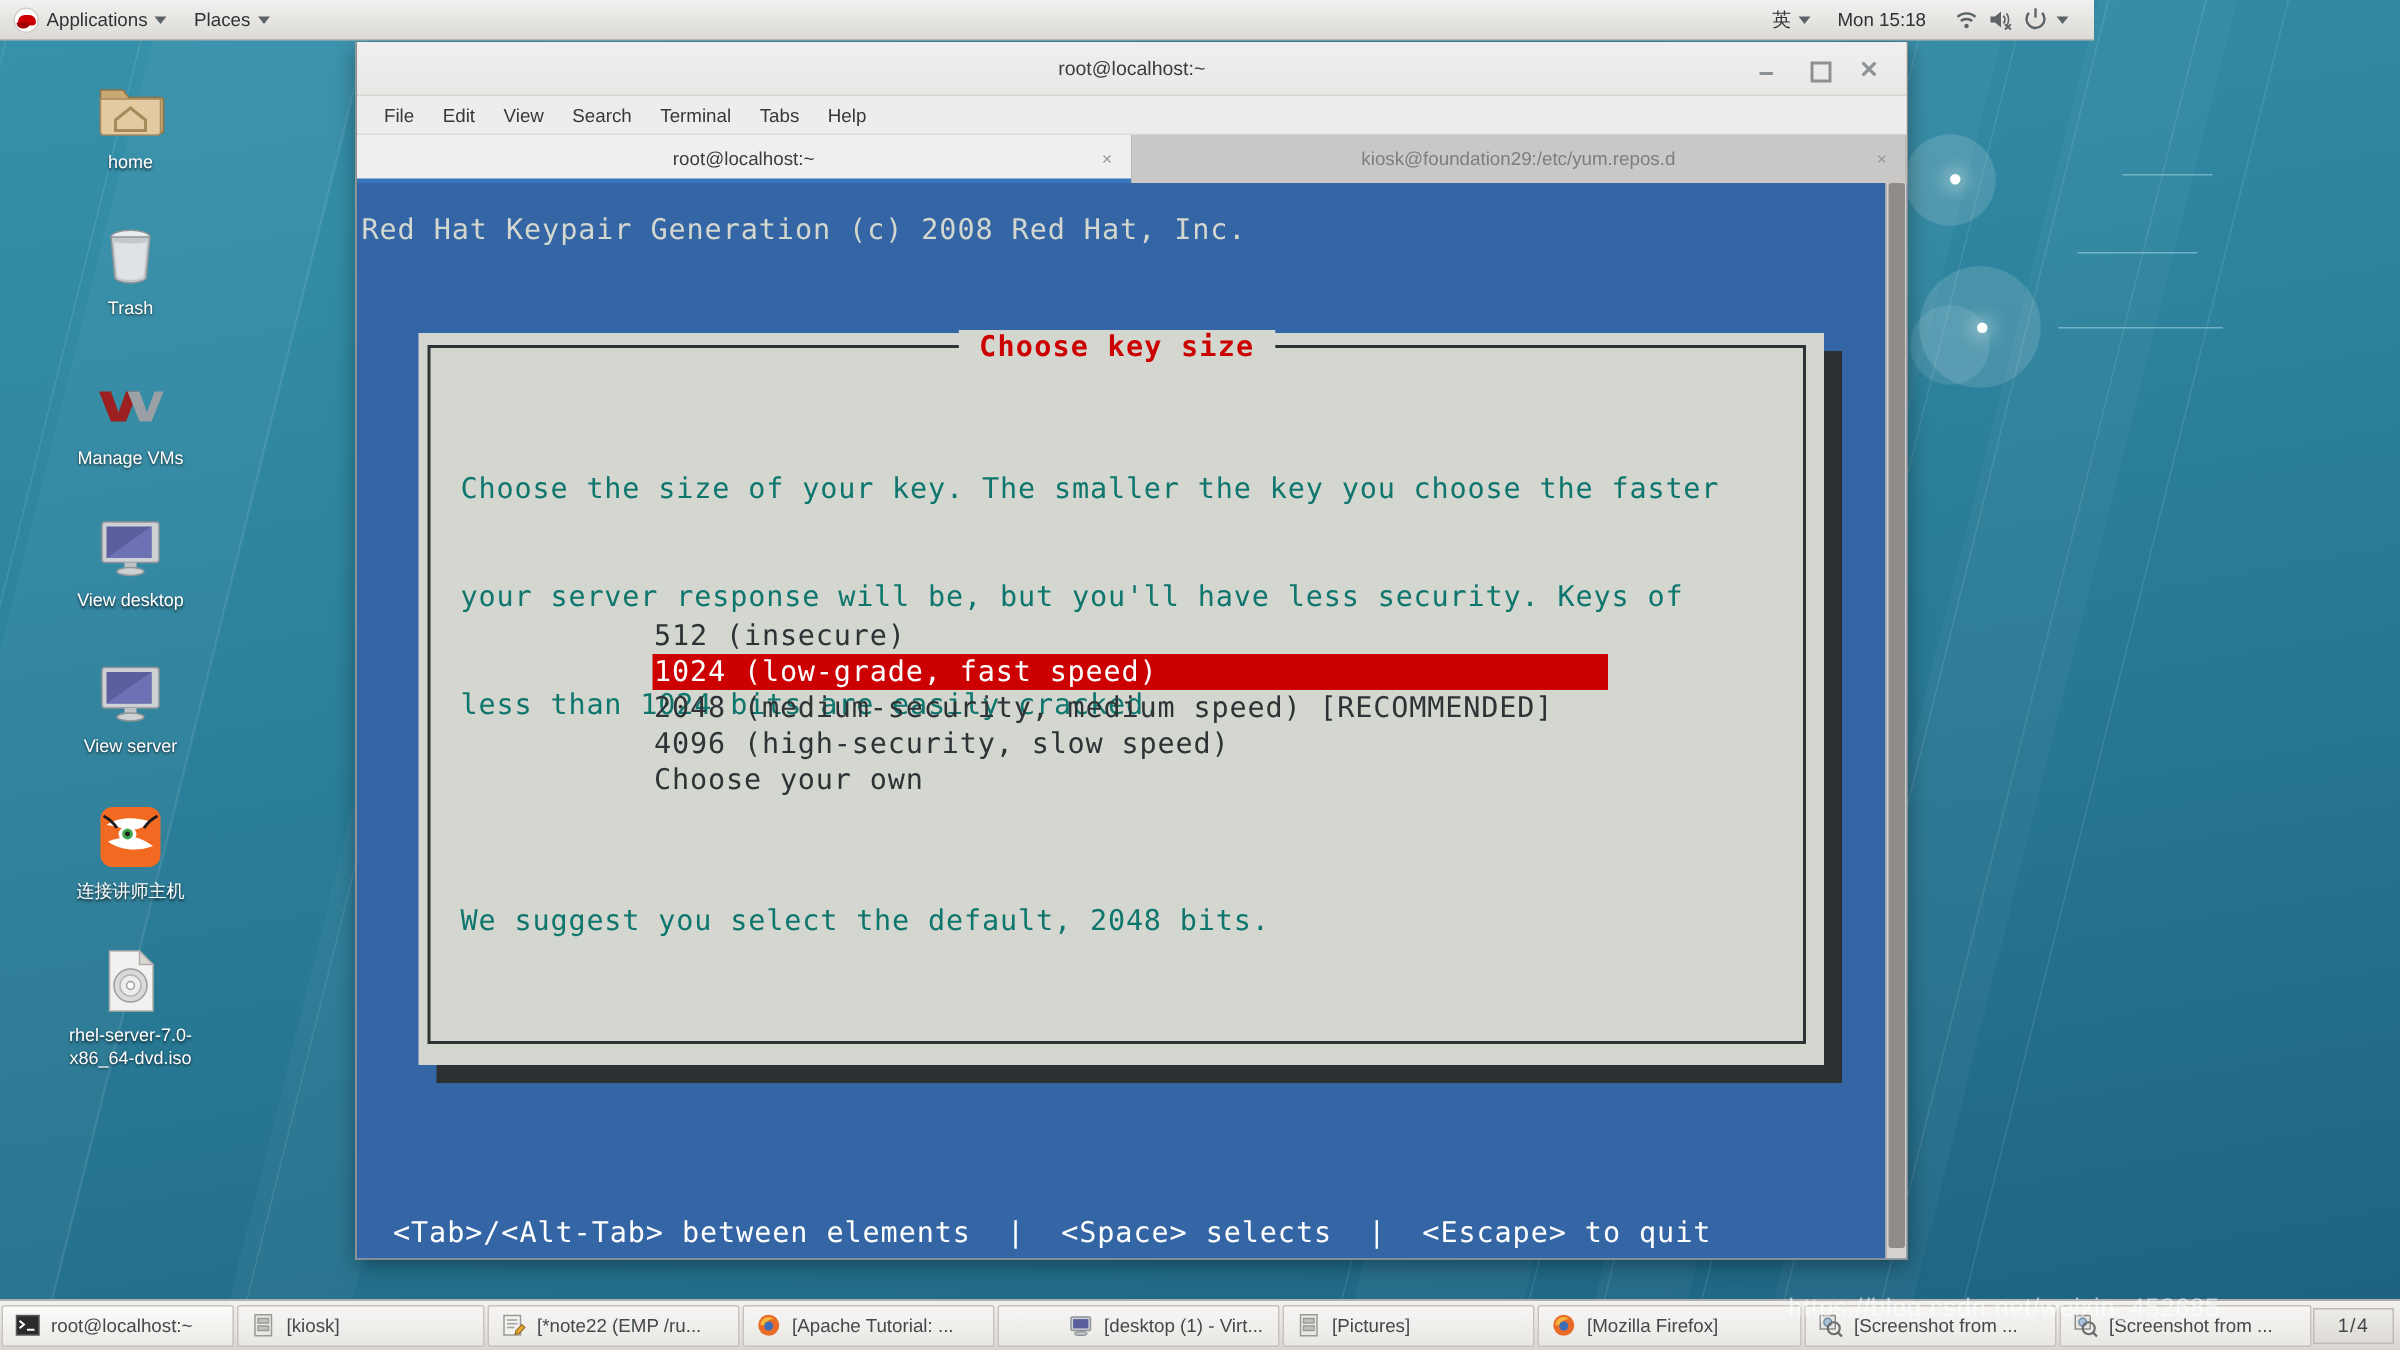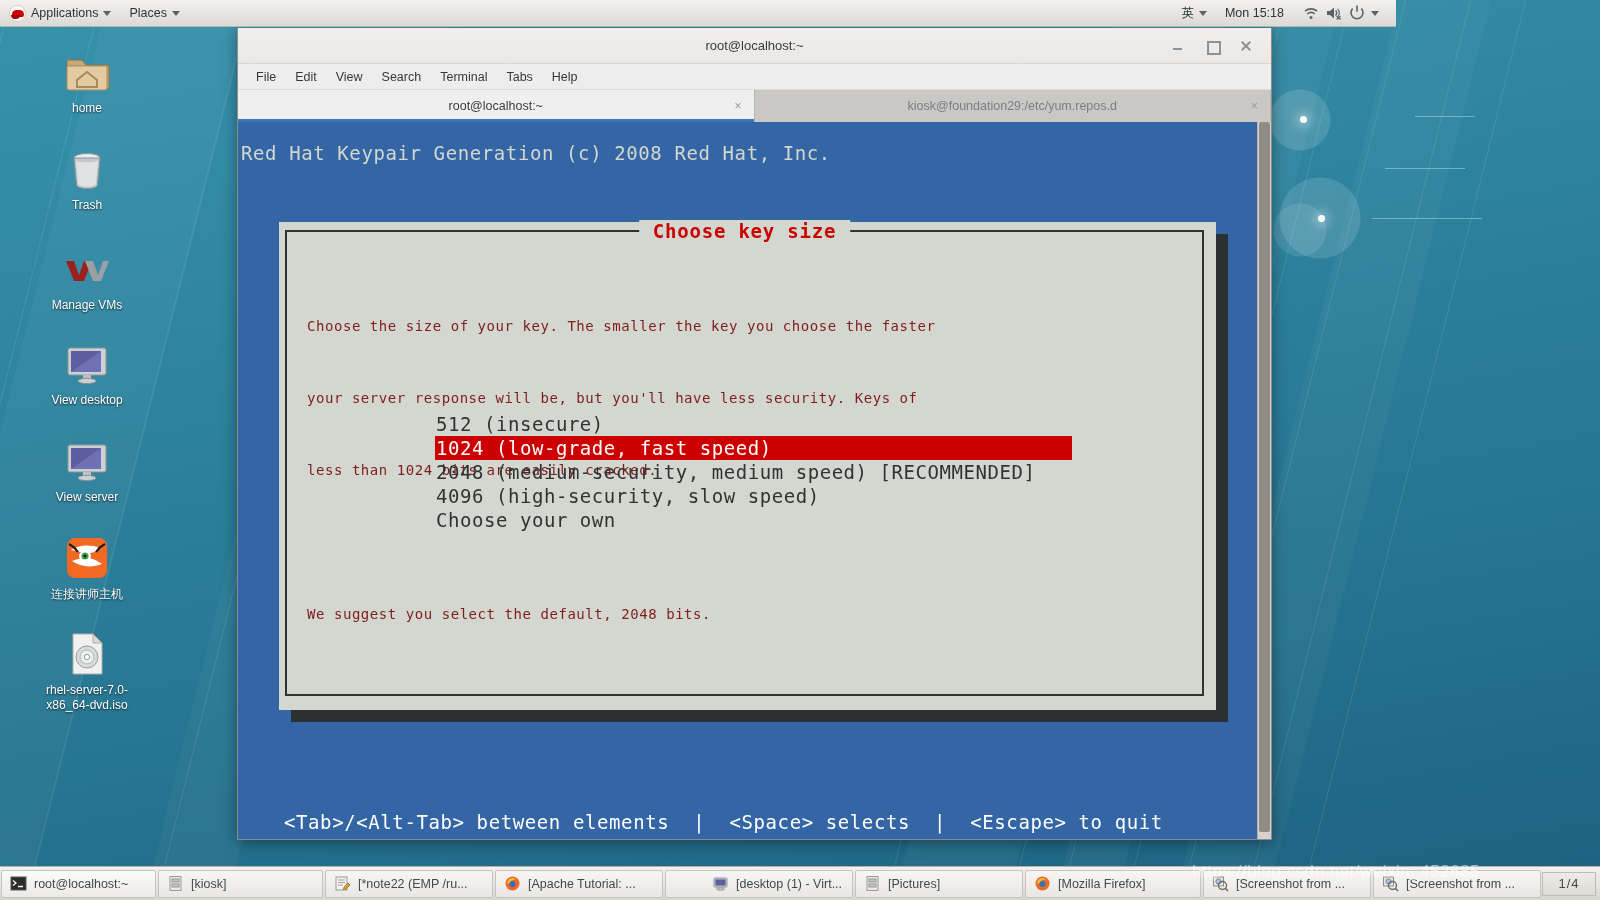--- a/index.html
+++ b/index.html
@@ -162,21 +162,21 @@
     background: #8f8b86; border-radius: 2px;
   }
   #term-inner { position: absolute; left: 0; top: 0; right: 14px; bottom: 0; }
 
   .t-head {
     position: absolute; left: 3px; top: 4px;
     color: #d3d7cf; font-size: 19px; letter-spacing: 0.6px; white-space: pre; margin-top: 16px;
   }
   .t-foot {
     position: absolute; left: 24px; bottom: 6px;
-    color: #ffffff; font-size: 19px; letter-spacing: 0.6px; white-space: pre; margin-left: 22px;
+    color: #ffffff; font-size: 19px; letter-spacing: 0.6px; white-space: pre;
   }
 
   
   #dialog {
     position: absolute; left: 41px; top: 100px;
     width: 937px; height: 488px;
     background: #d3d7cf;
     box-shadow: 12px 12px 0 0 #2c3033;
   }
   #dialog .dlg-inner {
@@ -185,21 +185,21 @@
     padding-left: 36px;
   }
   #dialog .dlg-title {
     position: absolute; top: -12px; left: 50%; transform: translateX(-50%);
     background: #d3d7cf; padding: 0 14px;
     color: #cc0000; font-size: 19px; letter-spacing: 0.8px; white-space: nowrap;
     font-weight: bold;
   }
   .dlg-body {
     position: absolute; left: 20px; top: 34px; right: 14px;
-    color: #7f1d1d; font-size: 14px; line-height: 24px;
+    color: #0f766e; font-size: 19px; line-height: 24px;
     letter-spacing: 0.55px; white-space: pre;
   }
   .dlg-list {
     position: absolute; left: 148px; top: 180px; right: 8px;
     font-size: 19px; line-height: 24px; letter-spacing: 0.55px;
     color: #2e3436;
   }
   .dlg-list .opt { white-space: pre; padding: 0 1px; }
   .dlg-list .opt.sel {
     background: #cc0000; color: #ffffff;

